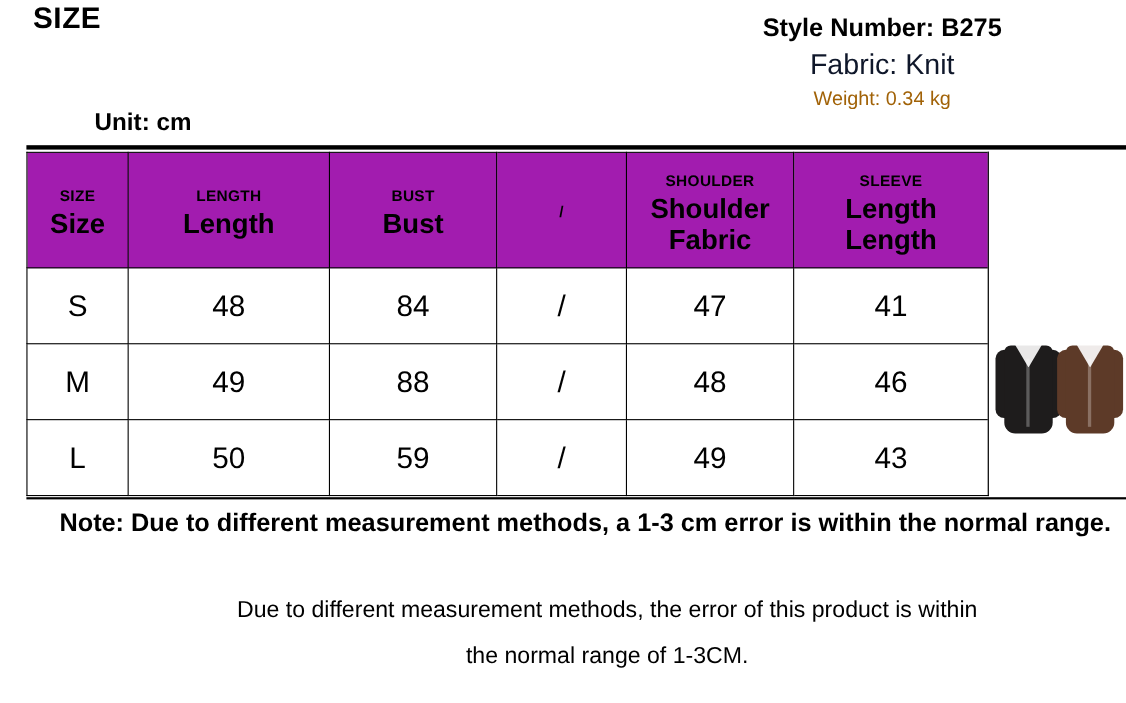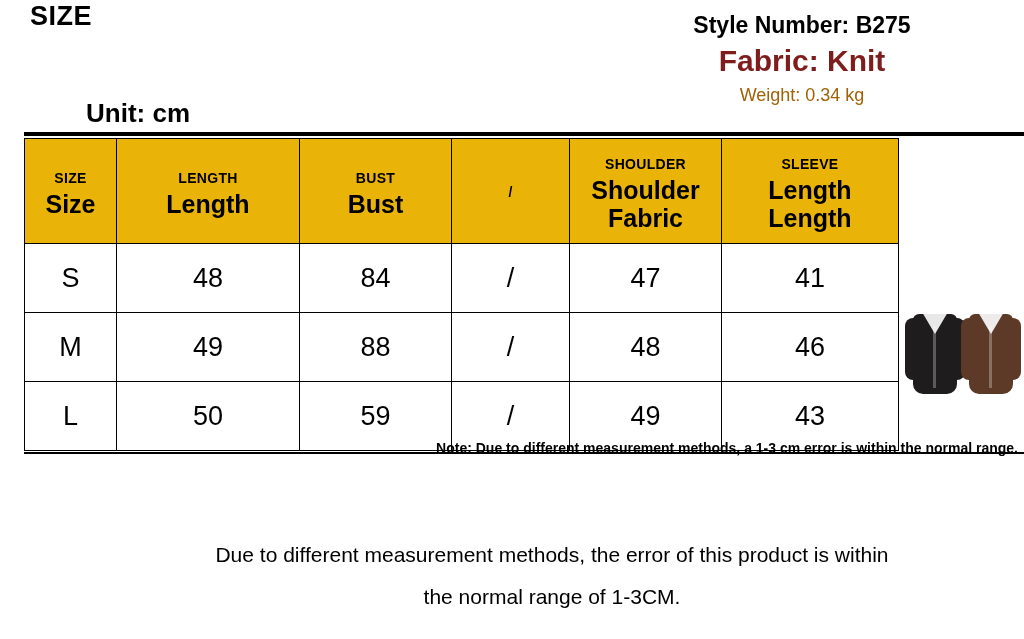--- a/index.html
+++ b/index.html
@@ -29,41 +29,41 @@
     top: 2px;
     font-size: 27px;
     font-weight: bold;
     letter-spacing: 0.5px;
     line-height: 1.1;
   }
   .hdr-unit {
     position: absolute;
     left: 62px;
     top: 98px;
-    font-size: 26px;
+    font-size: 22px;
     font-weight: bold;
   }
   .hdr-right {
     position: absolute;
     right: 36px;
     top: 10px;
     text-align: center;
     width: 420px;
   }
   .hdr-style {
     font-size: 23px;
     font-weight: bold;
     line-height: 1.35;
     color: #000;
   }
   .hdr-fabric {
-    font-size: 30px;
-    font-weight: bold;
+    font-size: 26px;
+    font-weight: normal;
     line-height: 1.35;
-    color: #7f1d1d;
+    color: #0f172a;
   }
   .hdr-weight {
     font-size: 18px;
     font-weight: normal;
     line-height: 1.45;
     color: #a16207;
   }
 
   
   .table-wrap {
@@ -86,21 +86,21 @@
     table-layout: fixed;
   }
   table.size-table th,
   table.size-table td {
     border: 1px solid #000;
     text-align: center;
     vertical-align: middle;
     padding: 0;
   }
   table.size-table thead th {
-    background: #eab308;
+    background: #a21caf;
     height: 104px;
   }
   .th-small {
     display: block;
     font-size: 14px;
     font-weight: bold;
     letter-spacing: 0.3px;
     line-height: 1.2;
     margin-top: 6px;
   }
@@ -197,24 +197,24 @@
     position: absolute;
     left: 0;
     top: 452px;
     width: 1024px;
     height: 2px;
     background: #000;
   }
   .note-bold {
     position: absolute;
     left: 30px;
-    top: 439px;
+    top: 460px;
     width: 964px;
-    text-align: right;
-    font-size: 14px;
+    text-align: left;
+    font-size: 23px;
     font-weight: bold;
     line-height: 1.35;
   }
   .note-plain {
     position: absolute;
     left: 36px;
     top: 534px;
     width: 984px;
     text-align: center;
     font-size: 21px;

